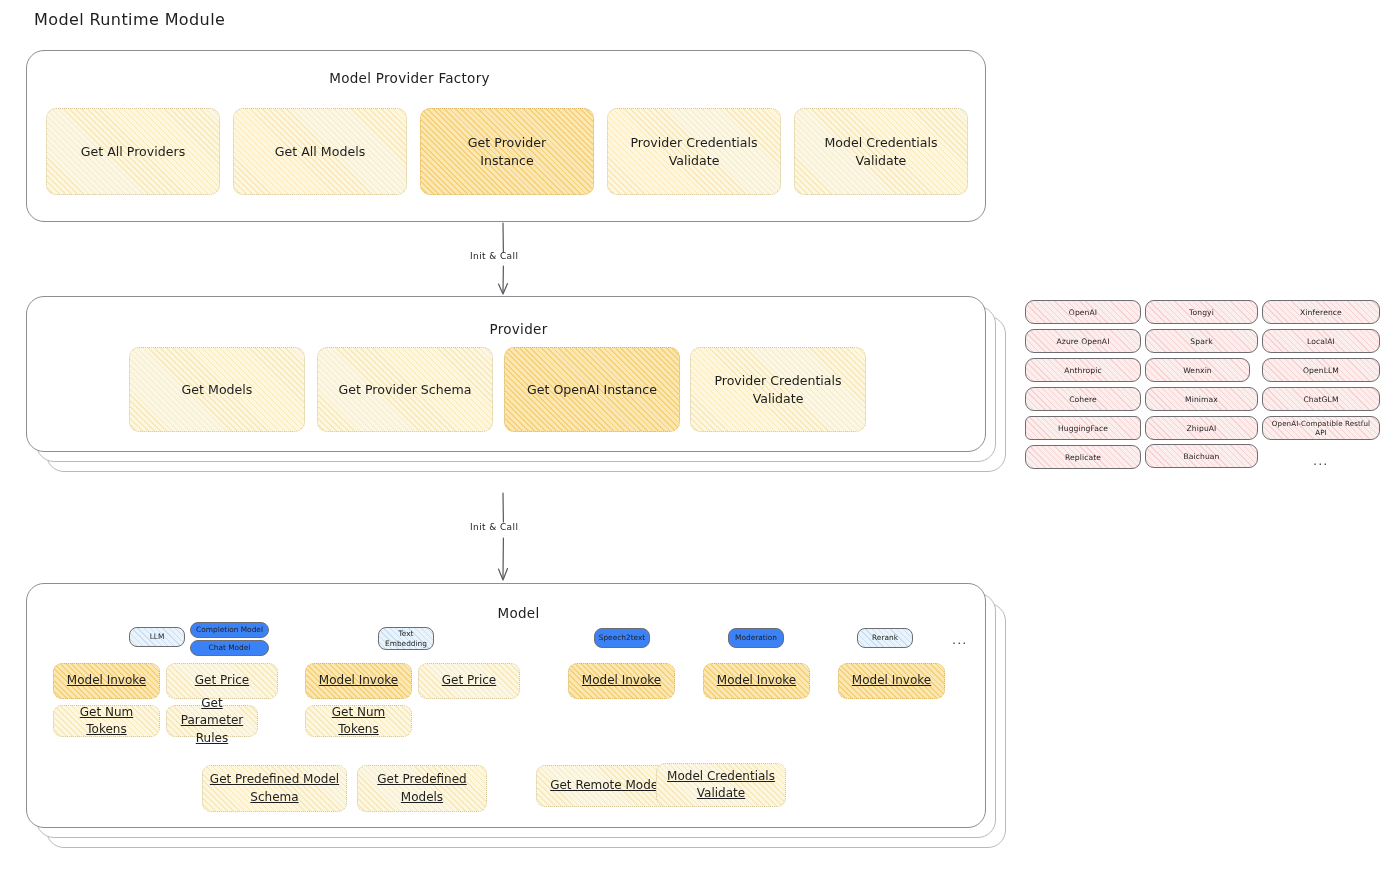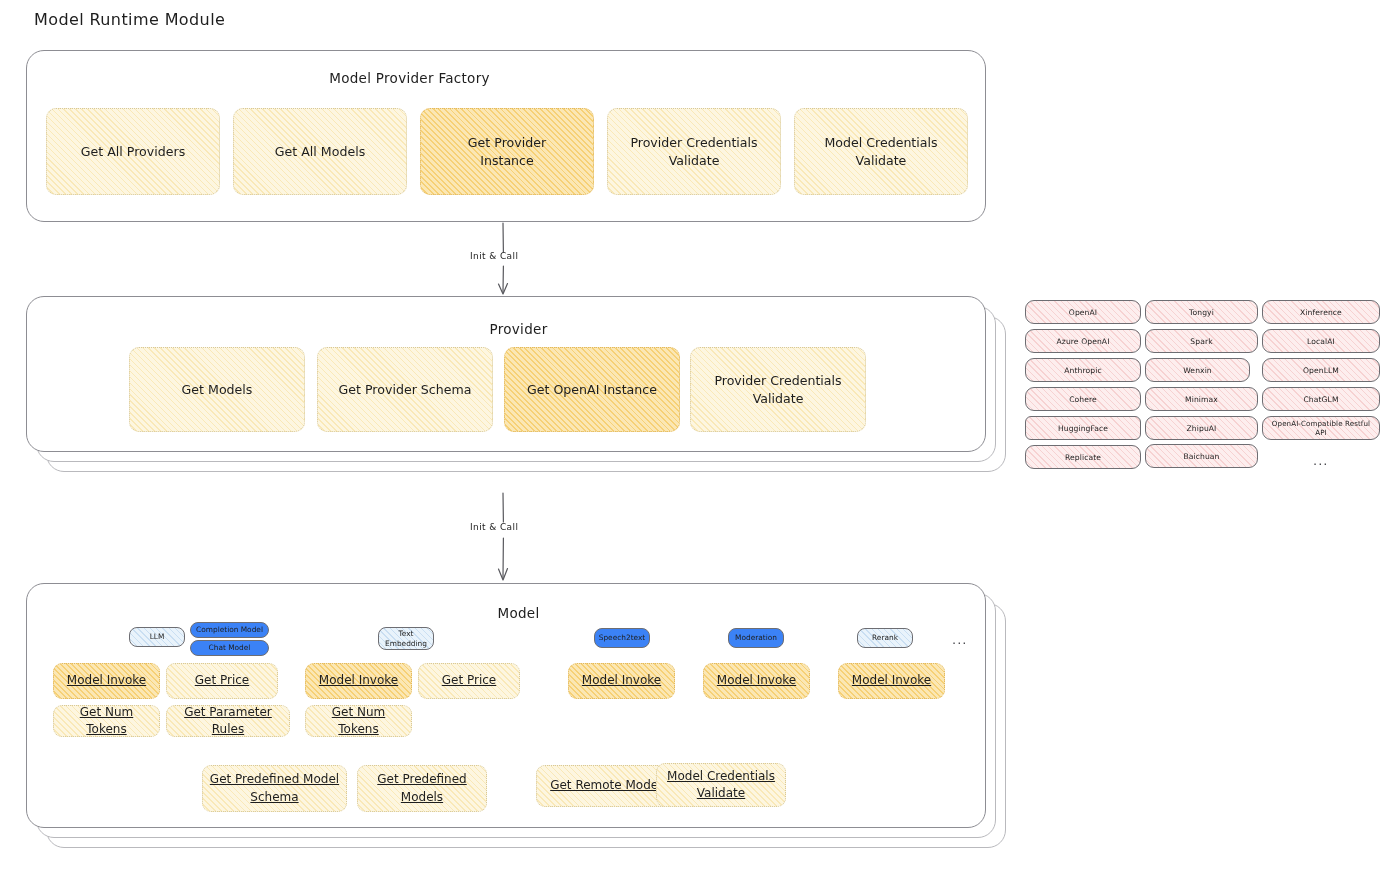--- a/index.html
+++ b/index.html
@@ -243,21 +243,21 @@
   <div class="panel" style="width:960px; height:245px;"></div>
   <div class="panel-title" style="top:22px;">Model</div>
 
   <div class="bchip" style="left:103px; top:44px; width:56px; height:20px;">LLM</div>
   <div class="bchip plain" style="left:164px; top:39px; width:79px; height:16px;">Completion Model</div>
   <div class="bchip plain" style="left:164px; top:57px; width:79px; height:16px;">Chat Model</div>
 
   <div class="ybox strong sm" style="left:27px; top:80px; width:107px; height:36px;">Model Invoke</div>
   <div class="ybox sm" style="left:140px; top:80px; width:112px; height:36px;">Get Price</div>
   <div class="ybox sm" style="left:27px; top:122px; width:107px; height:32px;">Get Num Tokens</div>
-  <div class="ybox sm" style="left:140px; top:122px; width:124px; height:32px;">Get Parameter<br>Rules</div>
+  <div class="ybox sm" style="left:140px; top:122px; width:92px; height:32px;">Get Parameter<br>Rules</div>
 
   <div class="bchip" style="left:352px; top:44px; width:56px; height:23px;">Text<br>Embedding</div>
 
   <div class="ybox strong sm" style="left:279px; top:80px; width:107px; height:36px;">Model Invoke</div>
   <div class="ybox sm" style="left:392px; top:80px; width:102px; height:36px;">Get Price</div>
   <div class="ybox sm" style="left:279px; top:122px; width:107px; height:32px;">Get Num Tokens</div>
 
   <div class="bchip plain" style="left:568px; top:45px; width:56px; height:20px;">Speech2text</div>
   <div class="ybox strong sm" style="left:542px; top:80px; width:107px; height:36px;">Model Invoke</div>
 

